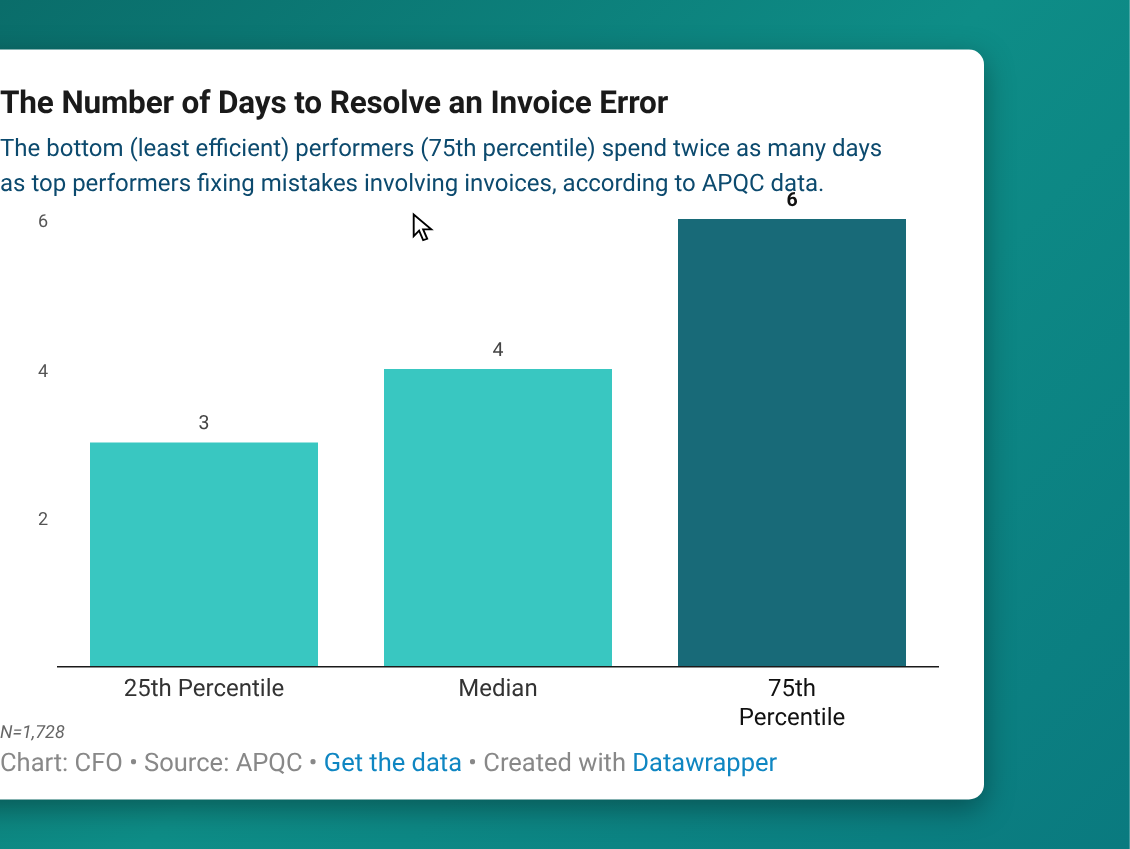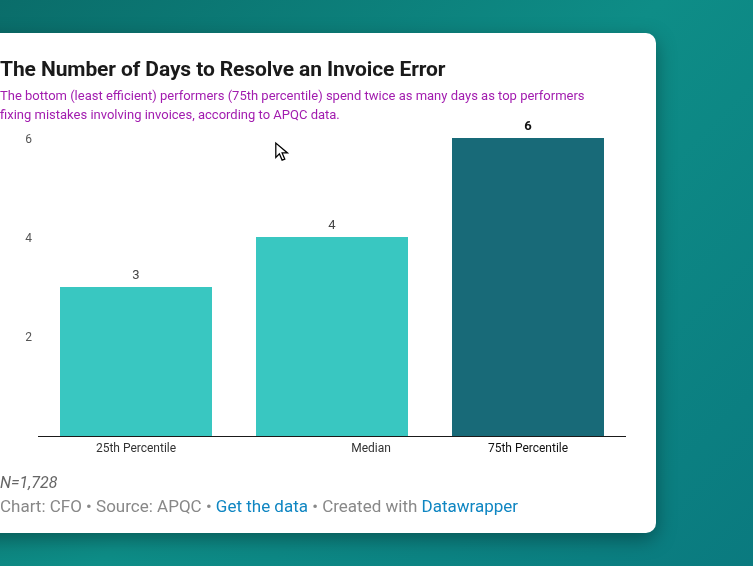--- a/index.html
+++ b/index.html
@@ -29,22 +29,22 @@
     position: relative;
   }
   .title {
     font-size: 21px;
     font-weight: 700;
     color: #1a1a1a;
     margin: 0 0 6px 0;
     letter-spacing: -0.1px;
   }
   .subtitle {
-    font-size: 13px;
-    color: #a21caf;
+    font-size: 16px;
+    color: #0c4a6e;
     line-height: 1.45;
     margin: 0 0 14px 0;
     max-width: 600px;
   }
   .chart-wrap {
     position: relative;
     width: 620px;
     height: 320px;
     margin-left: 6px;
   }
@@ -91,31 +91,31 @@
   .x-labels {
     position: absolute;
     left: 32px;
     right: 0;
     bottom: 0;
     height: 22px;
   }
   .x-label {
     position: absolute;
     top: 4px;
-    font-size: 12px;
+    font-size: 16px;
     color: #333;
     text-align: center;
     transform: translateX(-50%);
   }
   .x-label.bold {
     font-weight: 400;
     color: #111;
   }
   .footnote {
-    font-size: 16px;
+    font-size: 12px;
     color: #666;
     font-style: italic;
     margin-top: 14px;
   }
   .credits {
     font-size: 17px;
     color: #888;
     margin-top: 4px;
   }
   .credits a {
@@ -149,21 +149,21 @@
             <div class="bar" style="left: 413.56px; width: 152.88px; height: 298px; background: rgb(24, 106, 120);">
               <div class="bar-label bold">6</div>
             </div>
           </div>
       <div class="y-tick" style="top: 198.667px;">2</div>
           <div class="y-tick" style="top: 99.3333px;">4</div>
           <div class="y-tick" style="top: 0px;">6</div>
         </div>
       <div class="x-labels" id="x-labels">
           <div class="x-label" style="left: 98px;">25th Percentile</div>
-          <div class="x-label" style="left: 294px; margin-left: 39px;">Median</div>
+          <div class="x-label" style="left: 294px;">Median</div>
           <div class="x-label bold" style="left: 490px;">75th Percentile</div>
         </div>
     </div>
 
     <div class="footnote">N=1,728</div>
     <div class="credits">
       <span>Chart: CFO • Source: APQC • </span><a href="#">Get the data</a><span> • Created with </span><a href="#">Datawrapper</a>
     </div>
 
     <svg class="cursor" style="left:304px; top:108px;" viewBox="0 0 20 24">

